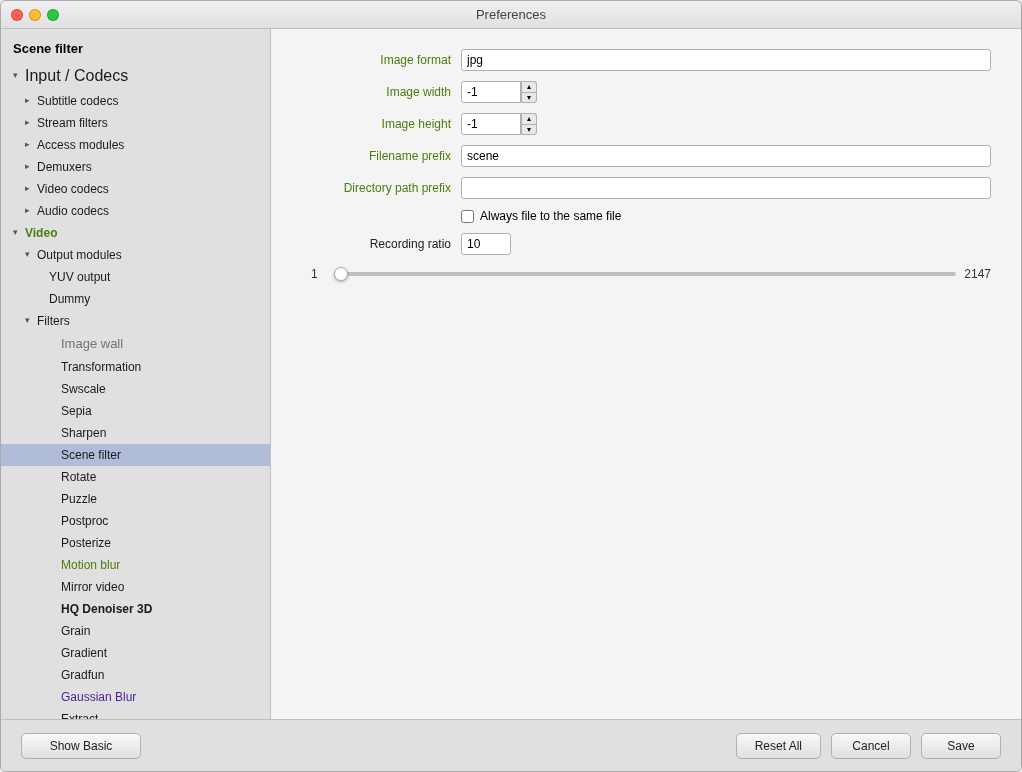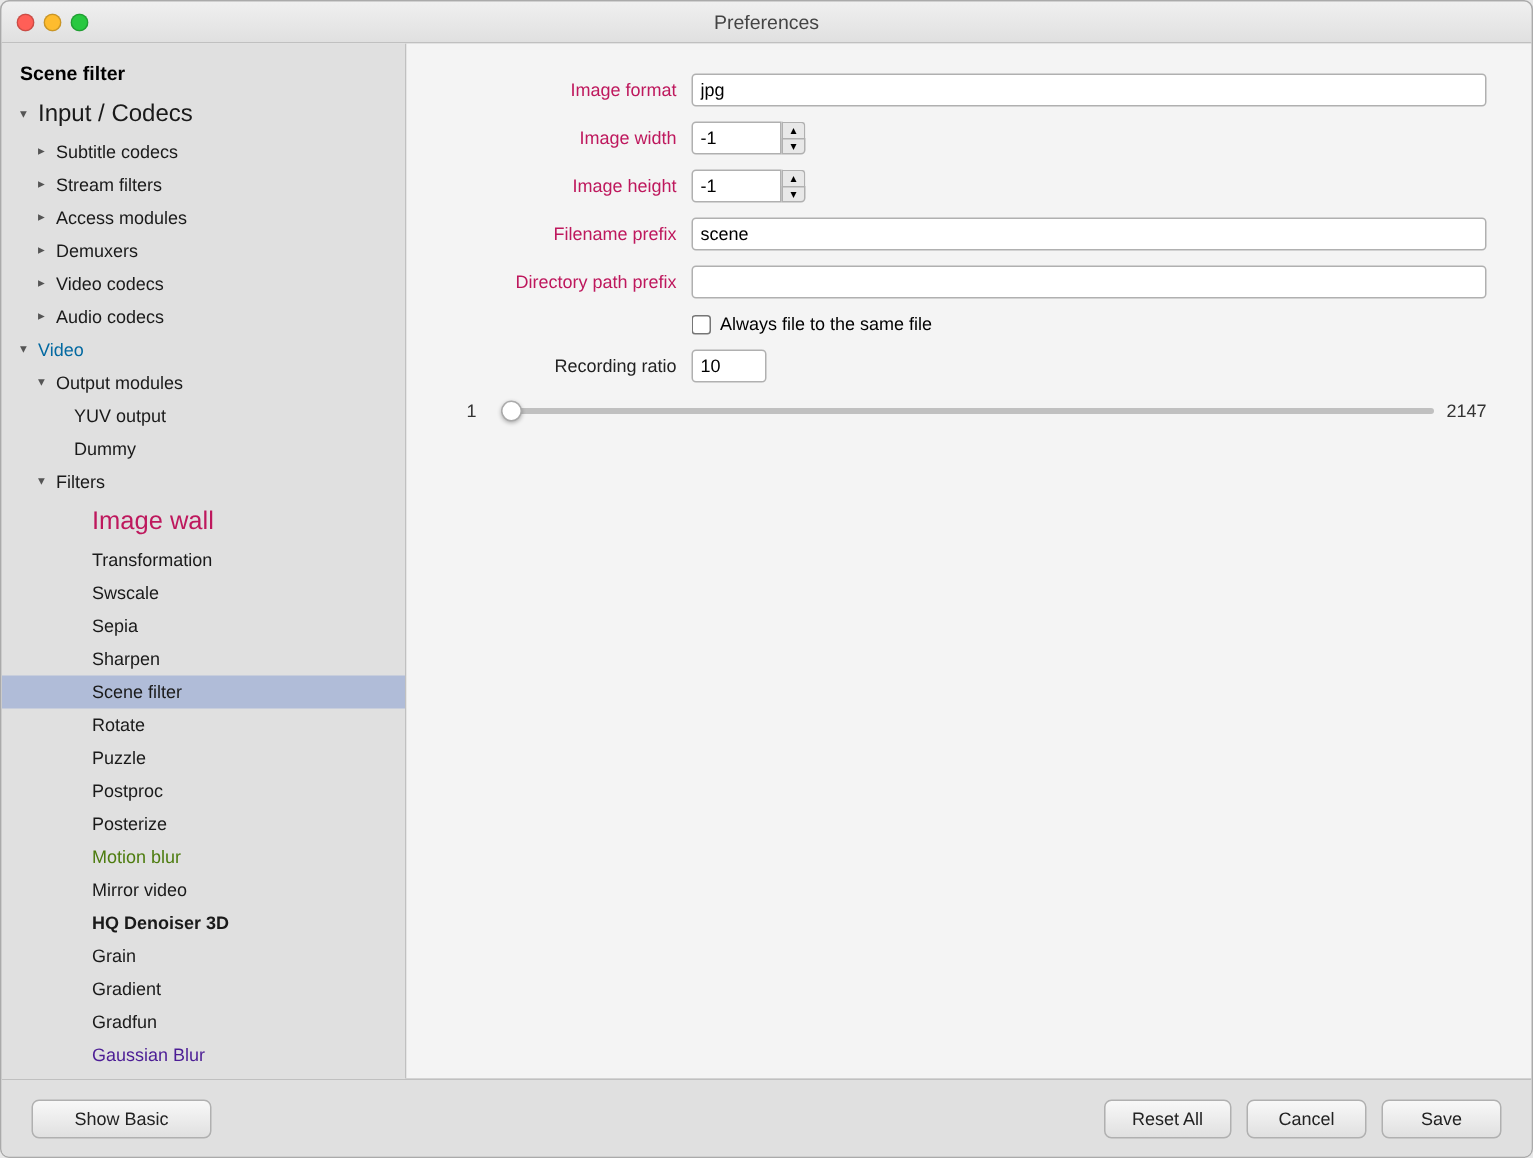--- a/index.html
+++ b/index.html
@@ -79,21 +79,21 @@
     }
     .form-row {
       display: flex;
       align-items: center;
       margin-bottom: 10px;
     }
     .form-label {
       text-align: right;
       min-width: 150px;
       margin-right: 10px;
-      color: #be185d;
+      color: #4d7c0f;
       font-size: 12px;
     }
     .form-input {
       flex: 1;
       height: 22px;
       border: 1px solid #b0b0b0;
       border-radius: 3px;
       background: white;
       padding: 2px 5px;
       font-size: 12px;
@@ -256,41 +256,41 @@
           <div style="display: flex; align-items: center; padding: 2px 0px 2px 24px; cursor: default; line-height: 1.5;">
             <span style="width: 12px; font-size: 9px; color: rgb(85, 85, 85); display: inline-block;">▸</span>
             <span style="color: rgb(26, 26, 26); font-size: 12px;">Video codecs</span>
           </div>
           <div style="display: flex; align-items: center; padding: 2px 0px 2px 24px; cursor: default; line-height: 1.5;">
             <span style="width: 12px; font-size: 9px; color: rgb(85, 85, 85); display: inline-block;">▸</span>
             <span style="color: rgb(26, 26, 26); font-size: 12px;">Audio codecs</span>
           </div>
           <div style="display: flex; align-items: center; padding: 2px 0px 2px 12px; cursor: default; line-height: 1.5;">
             <span style="width: 12px; font-size: 9px; color: rgb(85, 85, 85); display: inline-block;">▾</span>
-            <span style="color: #0369a1; font-size: 12px;">Video</span>
+            <span style="color: #4d7c0f; font-size: 12px; font-weight: bold;">Video</span>
           </div>
           <div style="display: flex; align-items: center; padding: 2px 0px 2px 24px; cursor: default; line-height: 1.5;">
             <span style="width: 12px; font-size: 9px; color: rgb(85, 85, 85); display: inline-block;">▾</span>
             <span style="color: rgb(26, 26, 26); font-size: 12px;">Output modules</span>
           </div>
           <div style="display: flex; align-items: center; padding: 2px 0px 2px 36px; cursor: default; line-height: 1.5;">
             <span style="width: 12px; display: inline-block;"></span>
             <span style="color: rgb(26, 26, 26); font-size: 12px;">YUV output</span>
           </div>
           <div style="display: flex; align-items: center; padding: 2px 0px 2px 36px; cursor: default; line-height: 1.5;">
             <span style="width: 12px; display: inline-block;"></span>
             <span style="color: rgb(26, 26, 26); font-size: 12px;">Dummy</span>
           </div>
           <div style="display: flex; align-items: center; padding: 2px 0px 2px 24px; cursor: default; line-height: 1.5;">
             <span style="width: 12px; font-size: 9px; color: rgb(85, 85, 85); display: inline-block;">▾</span>
             <span style="color: rgb(26, 26, 26); font-size: 12px;">Filters</span>
           </div>
           <div style="display: flex; align-items: center; padding: 2px 0px 2px 48px; cursor: default; line-height: 1.5;">
             <span style="width: 12px; display: inline-block;"></span>
-            <span style="color: #be185d; font-size: 17px;">Image wall</span>
+            <span style="color: #737373; font-size: 13px;">Image wall</span>
           </div>
           <div style="display: flex; align-items: center; padding: 2px 0px 2px 48px; cursor: default; line-height: 1.5;">
             <span style="width: 12px; display: inline-block;"></span>
             <span style="color: rgb(26, 26, 26); font-size: 12px;">Transformation</span>
           </div>
           <div style="display: flex; align-items: center; padding: 2px 0px 2px 48px; cursor: default; line-height: 1.5;">
             <span style="width: 12px; display: inline-block;"></span>
             <span style="color: rgb(26, 26, 26); font-size: 12px;">Swscale</span>
           </div>
           <div style="display: flex; align-items: center; padding: 2px 0px 2px 48px; cursor: default; line-height: 1.5;">

